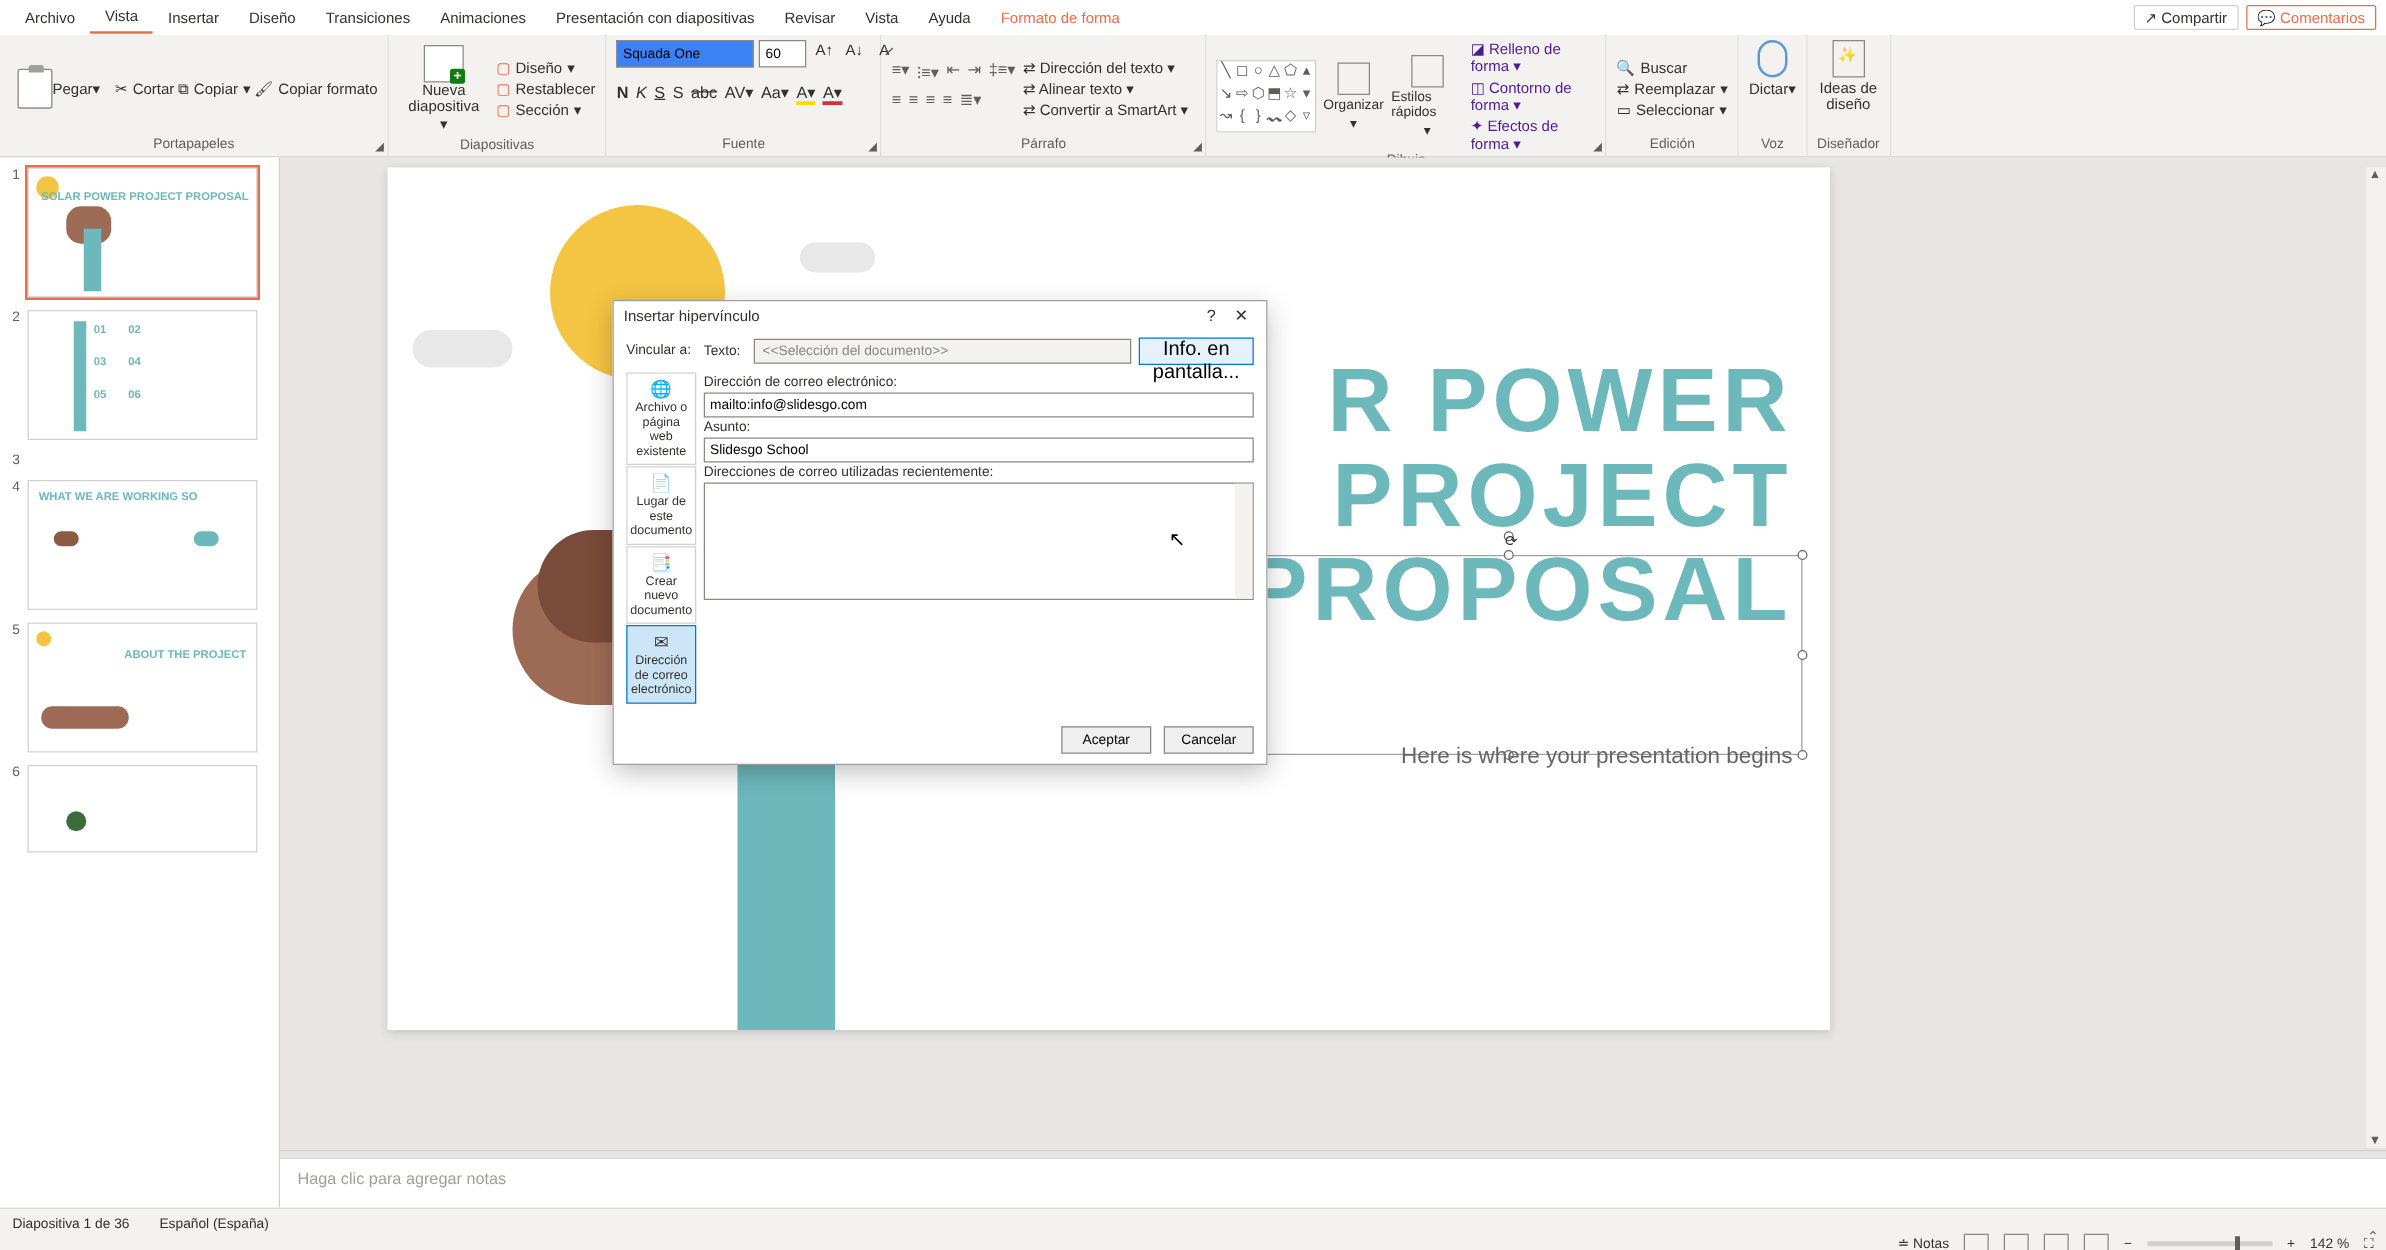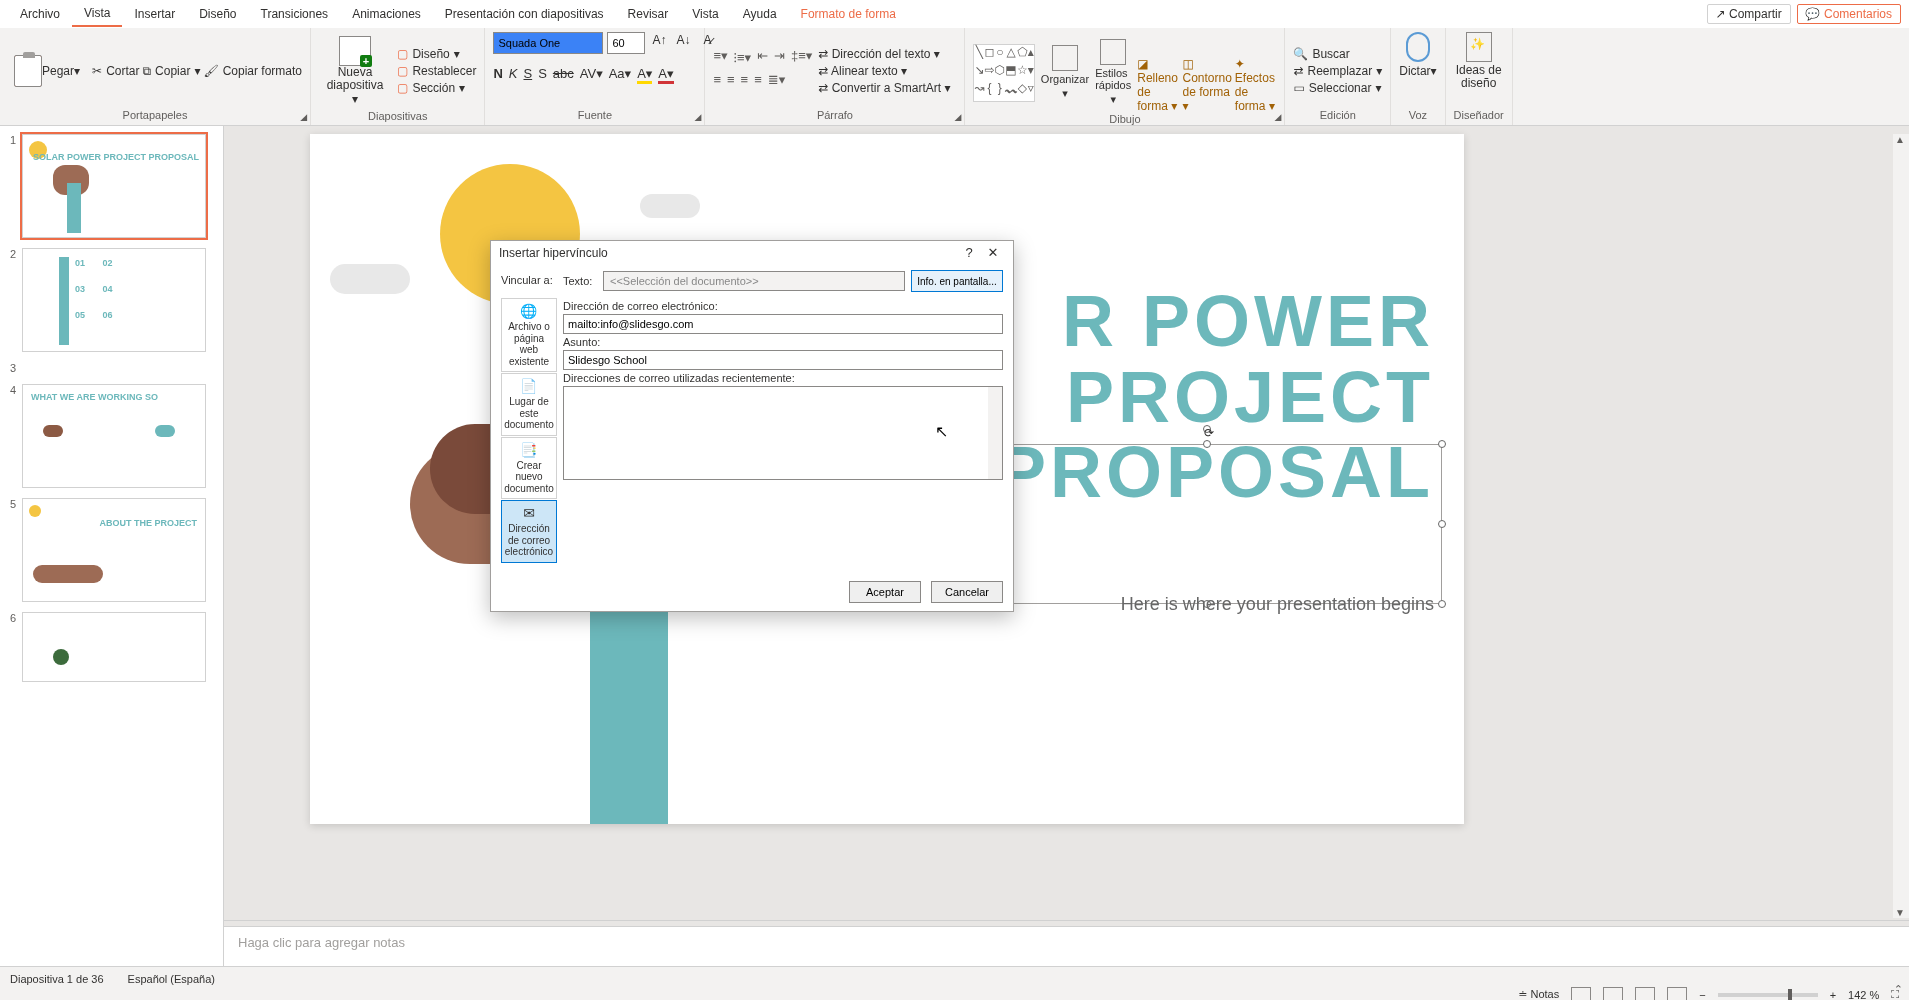--- a/index.html
+++ b/index.html
@@ -143,21 +143,21 @@
   .g-para .col2 .s::before{content:"⇄ ";}
 
   
   .g-draw .shape-gallery{
     width:98px;height:58px;border:1px solid #d1d1d1;background:#fff;
     display:grid;grid-template-columns:repeat(6,1fr);grid-auto-rows:18px;
     font-size:12px;text-align:center;color:#605e5c;
   }
   .g-draw .side-btns{display:flex;flex-direction:column;align-items:center;gap:2px;font-size:11px;}
   .g-draw .side-btns .arr-ic{width:26px;height:26px;border:1px solid #8a8886;}
-  .g-draw .eff{display:flex;flex-direction:row;gap:3px;font-size:12px;color:#a16207;margin-top:25px;}
+  .g-draw .eff{display:flex;flex-direction:column;gap:3px;font-size:12px;color:#4c1d95;}
 
   
   .g-edit{font-size:12px;}
   .g-edit .col{display:flex;flex-direction:column;gap:3px;}
   .g-edit .s{cursor:pointer;display:flex;align-items:center;gap:4px;}
 
   
   .g-voice,.g-design{text-align:center;}
   .g-voice .mic{width:24px;height:30px;border:2px solid #5b9bd5;border-radius:12px;margin:0 auto 2px;}
   .g-design .dic{width:26px;height:30px;border:1px solid #8a8886;margin:0 auto 2px;position:relative;}
@@ -274,21 +274,21 @@
   }
   .dialog .titlebar .dtitle{flex:1;font-size:12px;}
   .dialog .titlebar .dbtn{width:24px;text-align:center;cursor:pointer;font-size:13px;}
   .dialog .body{padding:4px 10px 10px 10px;}
   .dialog .linkrow{display:flex;align-items:center;gap:6px;margin-bottom:6px;}
   .dialog .linkrow .lbl{width:60px;}
   .dialog .linkrow .txtsel{
     flex:1;height:20px;border:1px solid #8a8886;background:#f3f2f1;color:#888;padding:2px 6px;font-size:11px;
   }
   .dialog .linkrow .infobtn{
-    width:92px;height:22px;border:1px solid #0078d4;background:#e5f1fb;font-size:10px;cursor:pointer;
+    width:92px;height:22px;border:1px solid #0078d4;background:#e5f1fb;font-size:16px;cursor:pointer;
   }
   .dialog .split{display:flex;gap:6px;}
   .dialog .linkcats{
     width:56px;display:flex;flex-direction:column;gap:1px;
   }
   .dialog .cat{
     border:1px solid #d1d1d1;text-align:center;padding:4px 2px;font-size:10px;line-height:1.15;cursor:pointer;
     background:#fff;
   }
   .dialog .cat.sel{background:#cde6f7;border-color:#0078d4;}

